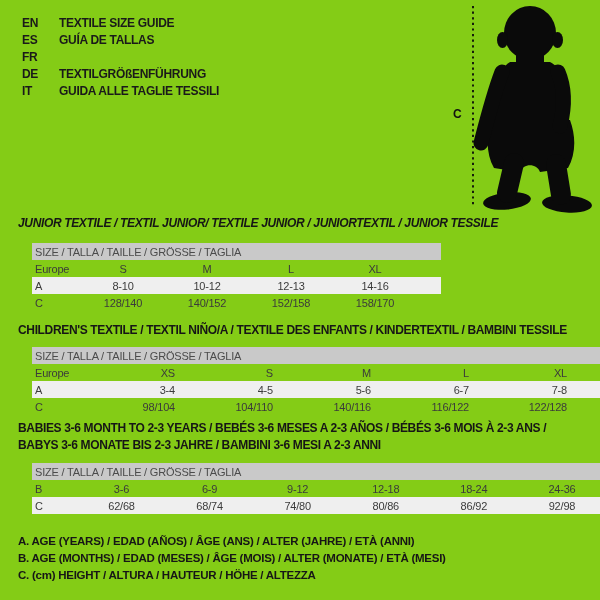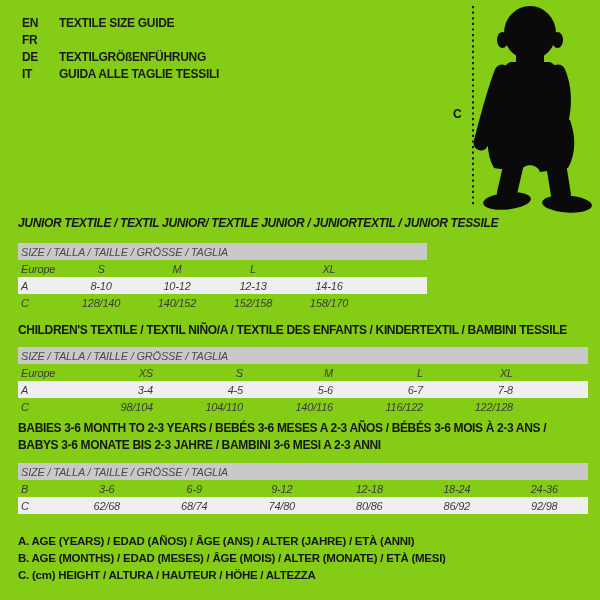--- a/index.html
+++ b/index.html
@@ -14,27 +14,27 @@
   .lang-title{font-size:12px;font-weight:bold;letter-spacing:-0.3px;white-space:nowrap;}
   
   .figure-wrap{position:absolute;left:450px;top:0;width:150px;height:215px;}
   .figure-wrap svg{position:absolute;left:0;top:0;}
   .height-label{
     position:absolute;left:3px;top:107px;font-size:12px;font-weight:bold;color:#111;
   }
   
   .sec-title{position:absolute;left:18px;}
   .title-line{font-size:12px;font-weight:bold;letter-spacing:-0.35px;line-height:17px;white-space:nowrap;color:#161616;}
-  .tbl{position:absolute;left:18px;font-style:italic;}
+  .tbl{position:absolute;left:32px;}
   .size-bar{
     height:17px;background:#c9c9c9;display:flex;align-items:center;
     padding-left:3px;box-sizing:border-box;
     font-size:11px;color:#4b4b4b;letter-spacing:-0.2px;white-space:nowrap;
   }
-  .row{display:flex;height:17px;align-items:center;font-size:11px;color:#3b3b3b;letter-spacing:-0.2px;}
+  .row{display:flex;height:17px;align-items:center;font-size:11px;color:#3b3b3b;letter-spacing:-0.2px;gap:8px;}
   .row.shade{background:#efefef;}
   .lbl{width:45px;padding-left:3px;box-sizing:border-box;}
   .cell{text-align:center;}
   .t1 .cell{width:76px;}
   .t2 .cell{width:90px;text-align:right;}
   .t3 .cell{width:87.5px;}
   #table-junior{top:243px;width:409px;}
   #table-children{top:347px;width:570px;}
   #table-babies{top:463px;width:570px;}
   #title-junior{top:215px;font-style:italic;}
@@ -46,20 +46,24 @@
 </style>
 </head>
 <body>
 
 <div id="canvas">
 
   <div class="lang-block">
       <div class="lang-row">
         <span class="lang-code">EN</span>
         <span class="lang-title">TEXTILE SIZE GUIDE</span>
+      </div>
+      <div class="lang-row">
+        <span class="lang-code">ES</span>
+        <span class="lang-title">GUÍA DE TALLAS</span>
       </div>
       <div class="lang-row">
         <span class="lang-code">FR</span>
       </div>
       <div class="lang-row">
         <span class="lang-code">DE</span>
         <span class="lang-title">TEXTILGRÖßENFÜHRUNG</span>
       </div>
       <div class="lang-row">
         <span class="lang-code">IT</span>

